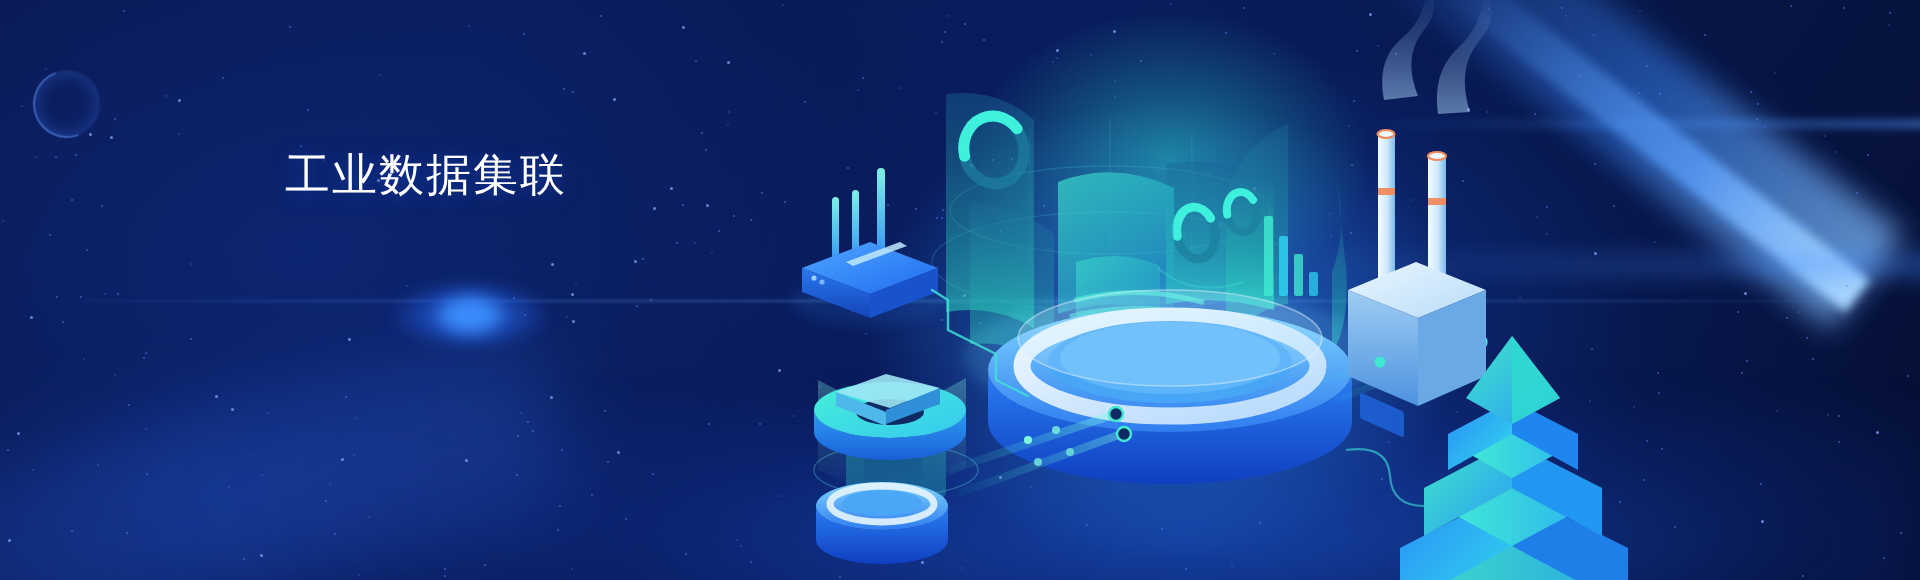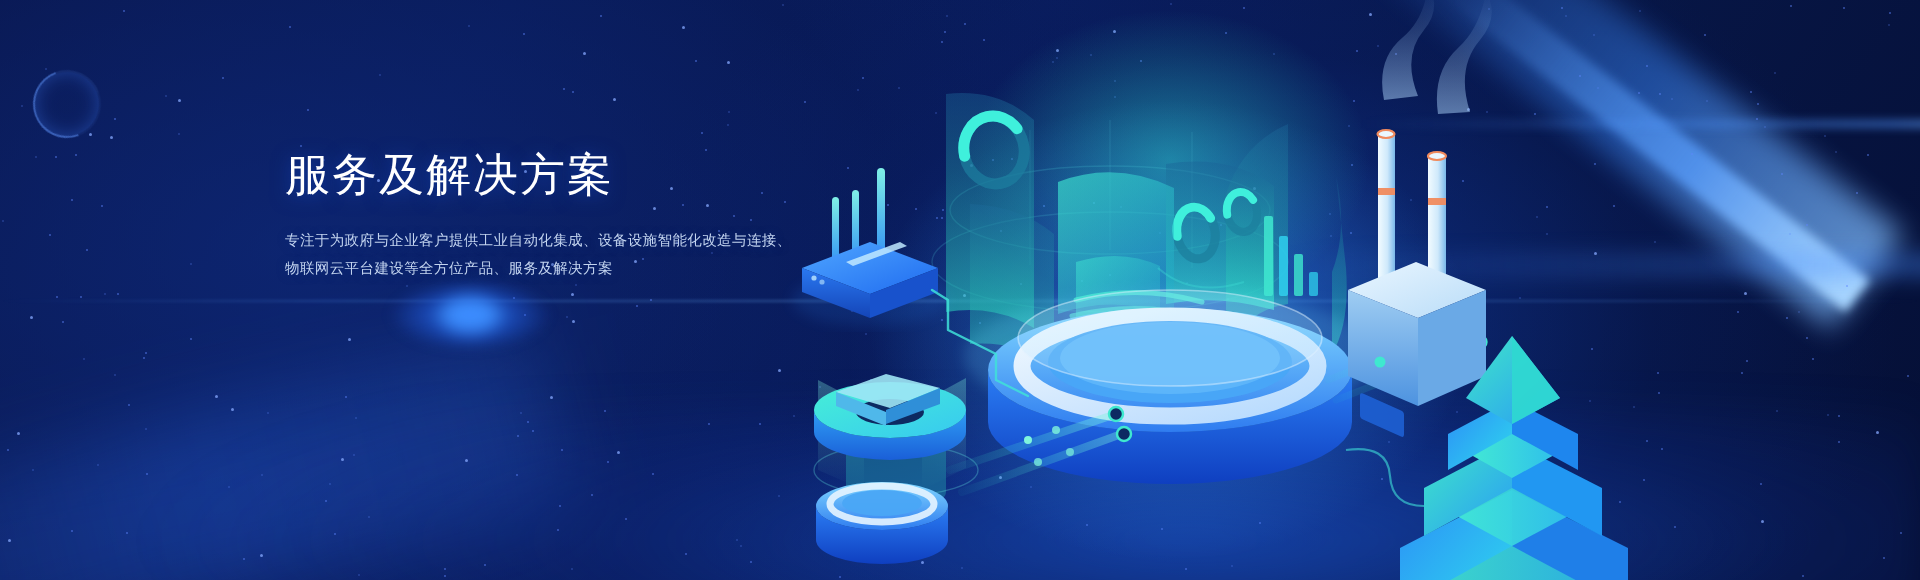--- a/index.html
+++ b/index.html
@@ -399,25 +399,21 @@
       <i class="b" style="left:551px;top:263px"></i>
       <i class="d" style="left:961px;top:567px"></i>
       <i class="" style="left:733px;top:215px"></i>
       <i class="" style="left:1613px;top:205px"></i>
     </div>
 
   <div class="centerglow"></div>
 
   <div class="copy">
     <div class="headline">
-      <div>服务及解决方案</div>
-    </div>
-    <div class="sub">
-      <div>专注于为政府与企业客户提供工业自动化集成、设备设施智能化改造与连接、</div>
-      <div>物联网云平台建设等全方位产品、服务及解决方案</div>
+      <div>工业数据集联</div>
     </div>
   </div>
 
   <div class="art">
   <svg width="1140" height="580" viewBox="0 0 1140 580" xmlns="http://www.w3.org/2000/svg">
     <defs>
       <linearGradient id="gPanel" x1="0" y1="0" x2="0" y2="1">
         <stop offset="0%" stop-color="#1d6c9e" stop-opacity=".55"></stop>
         <stop offset="55%" stop-color="#23a9a8" stop-opacity=".62"></stop>
         <stop offset="100%" stop-color="#2fe0c4" stop-opacity=".78"></stop>

